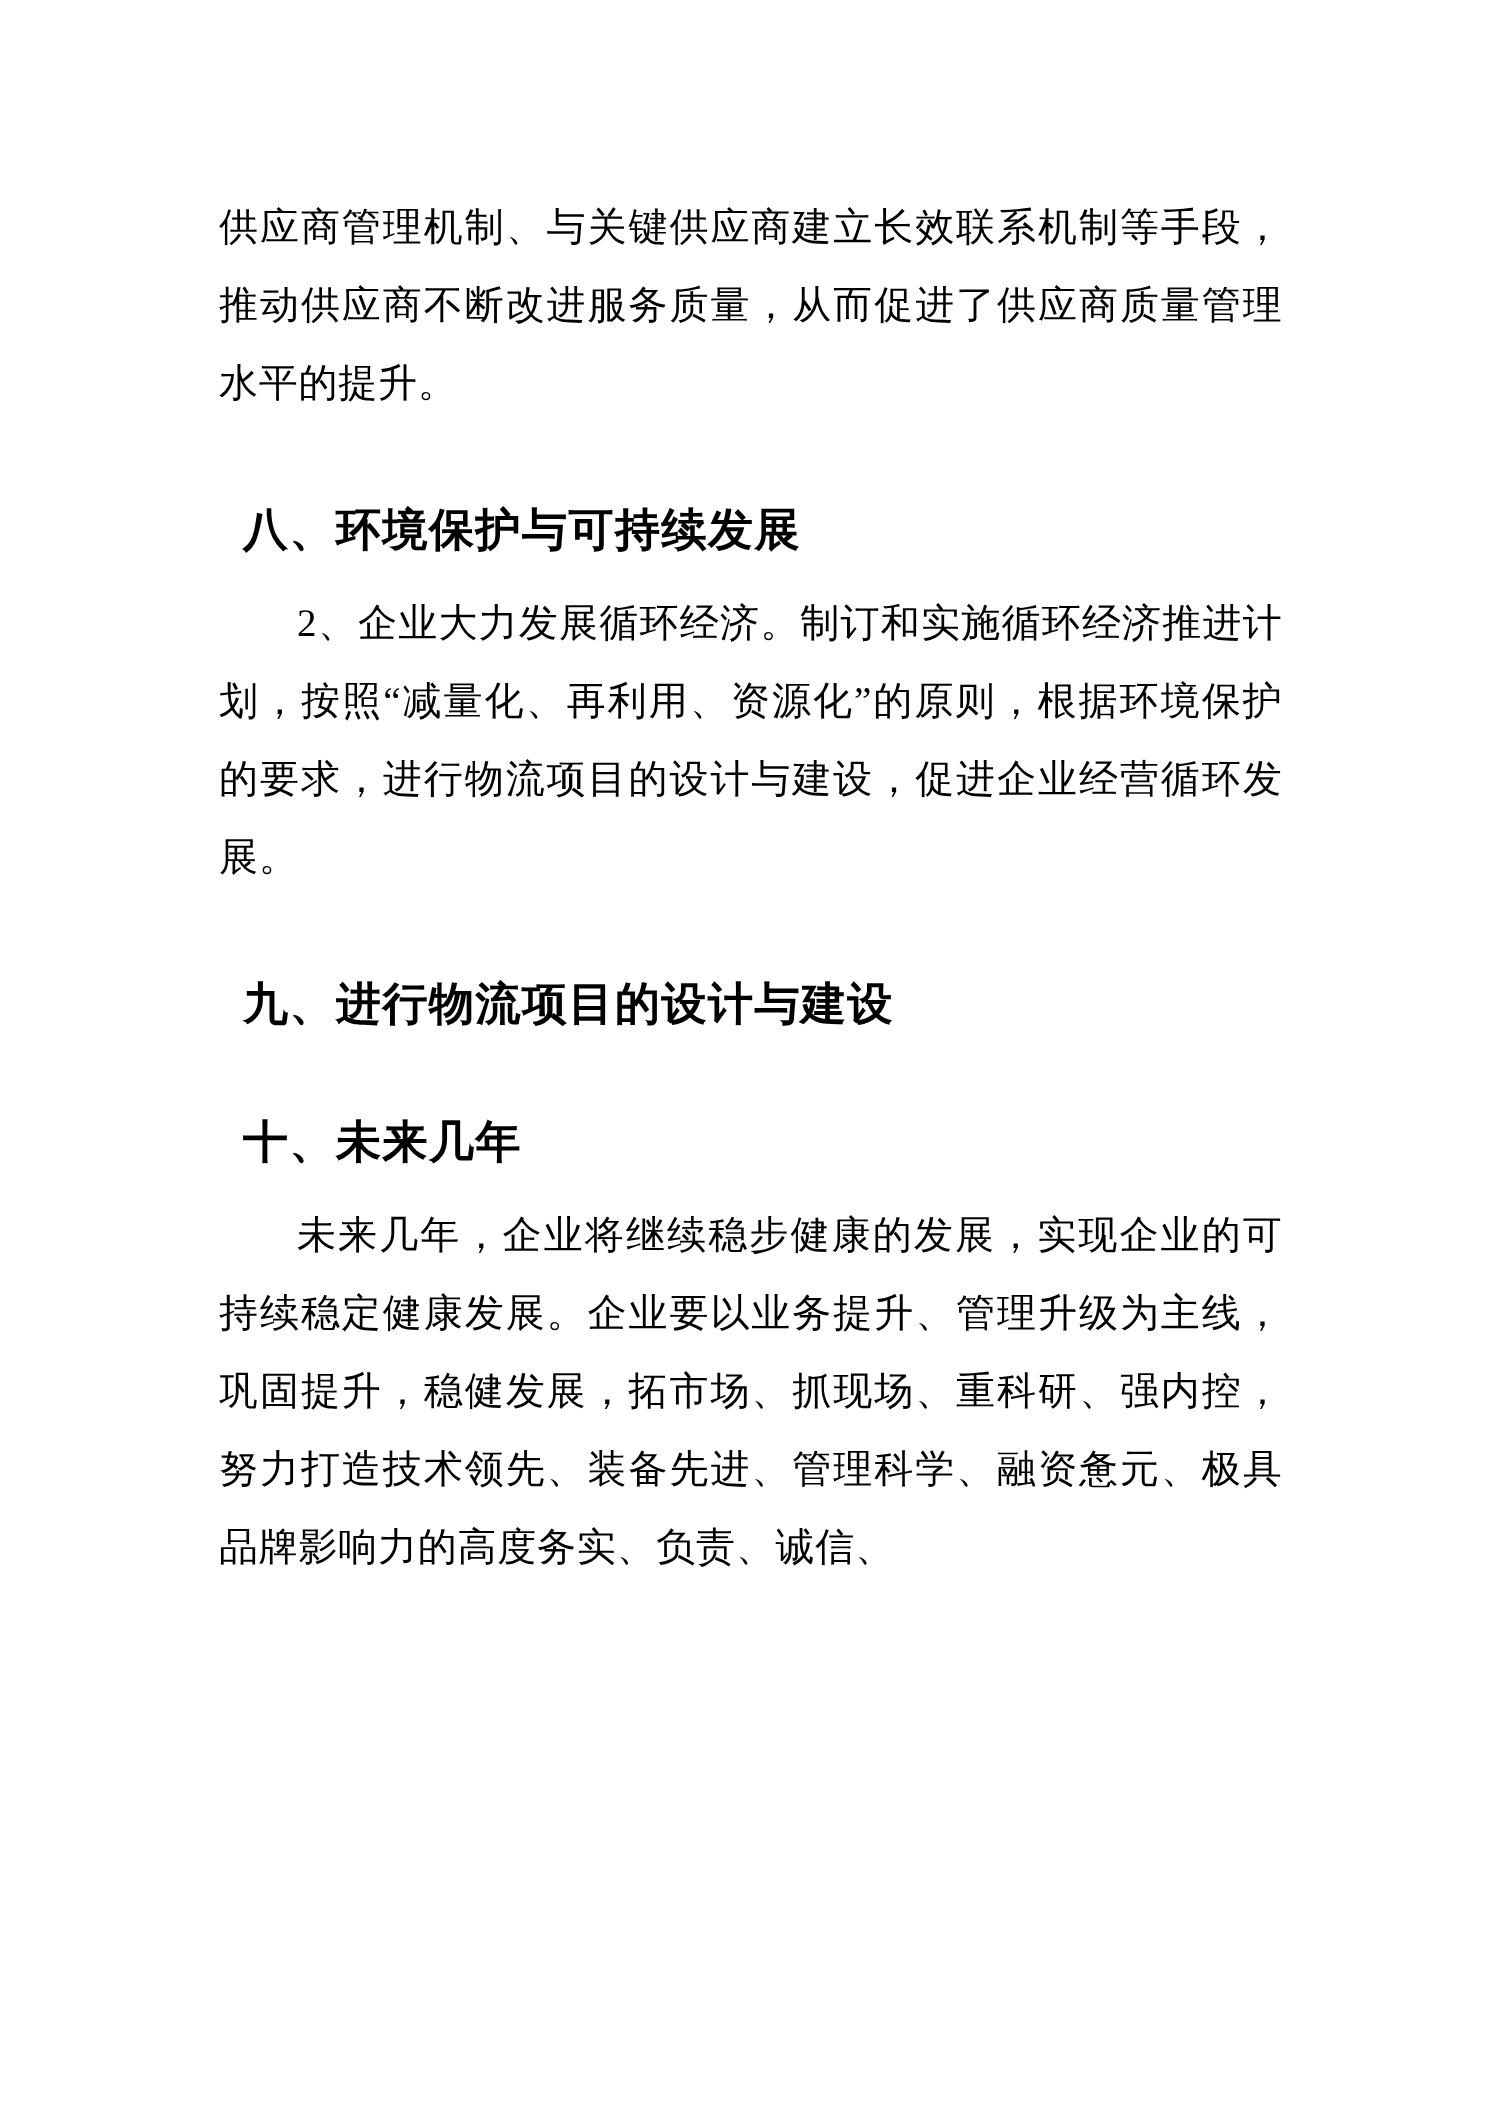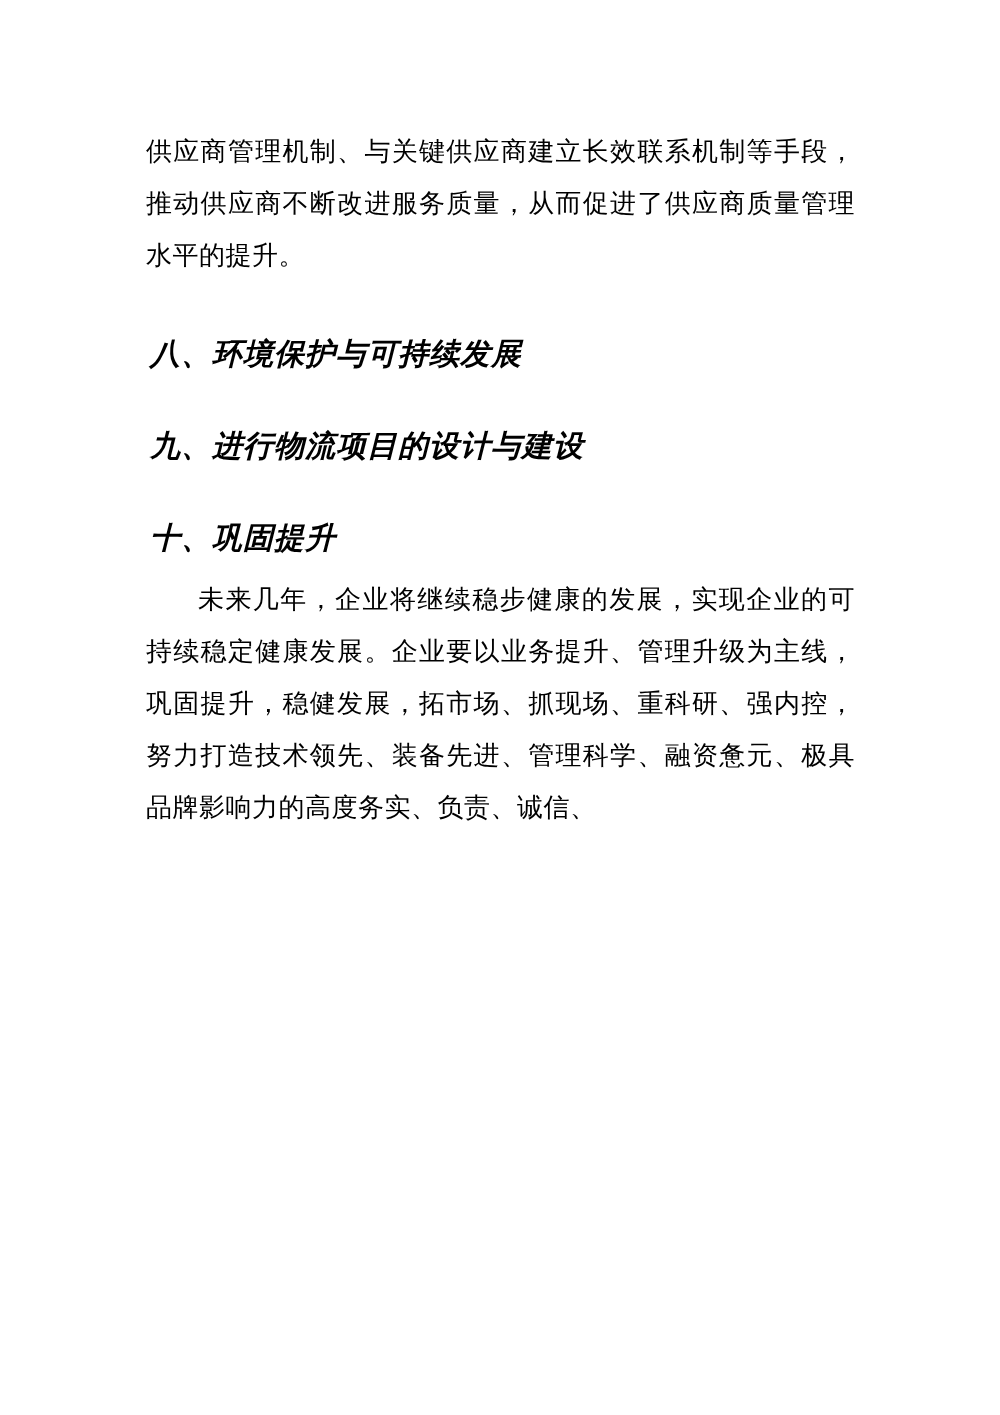--- a/index.html
+++ b/index.html
@@ -29,37 +29,37 @@
     text-indent: 2em;
     letter-spacing: 0.5px;
   }
   .body-para.continuation {
     text-indent: 0;
   }
   .section-heading {
     font-size: 30px;
     font-weight: bold;
     line-height: 40px;
-    margin: 52px 0 16px 4px;
+    margin: 52px 0 16px 16px;
     text-align: left;
     letter-spacing: 1px;
-    font-style: italic;
   }
 </style>
 </head>
 <body>
 
 <div class="page">
 
   <p class="body-para continuation">供应商管理机制、与关键供应商建立长效联系机制等手段，推动供应商不断改进服务质量，从而促进了供应商质量管理水平的提升。</p>
 
   <h2 class="section-heading">八、环境保护与可持续发展</h2>
 
 
+  <p class="body-para">2、企业大力发展循环经济。制订和实施循环经济推进计划，按照“减量化、再利用、资源化”的原则，根据环境保护的要求，进行物流项目的设计与建设，促进企业经营循环发展。</p>
 
   <h2 class="section-heading">九、进行物流项目的设计与建设</h2>
 
 
-  <h2 class="section-heading">十、巩固提升</h2>
+  <h2 class="section-heading">十、未来几年</h2>
 
   <p class="body-para">未来几年，企业将继续稳步健康的发展，实现企业的可持续稳定健康发展。企业要以业务提升、管理升级为主线，巩固提升，稳健发展，拓市场、抓现场、重科研、强内控，努力打造技术领先、装备先进、管理科学、融资惫元、极具品牌影响力的高度务实、负责、诚信、</p>
 
 </div>
 
 </body></html>

